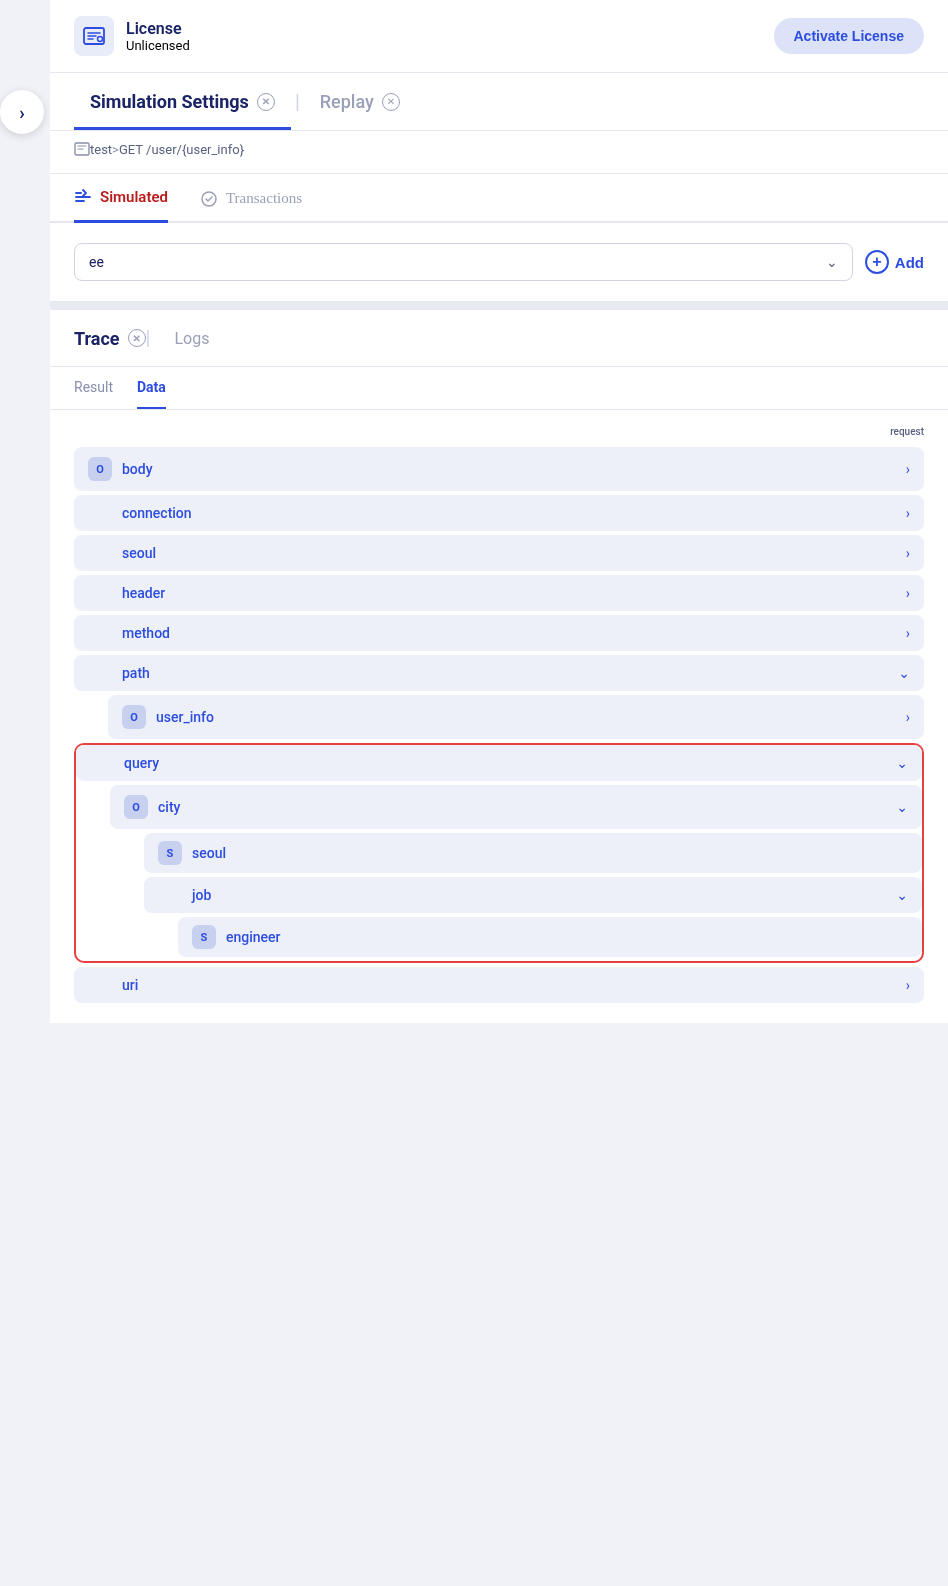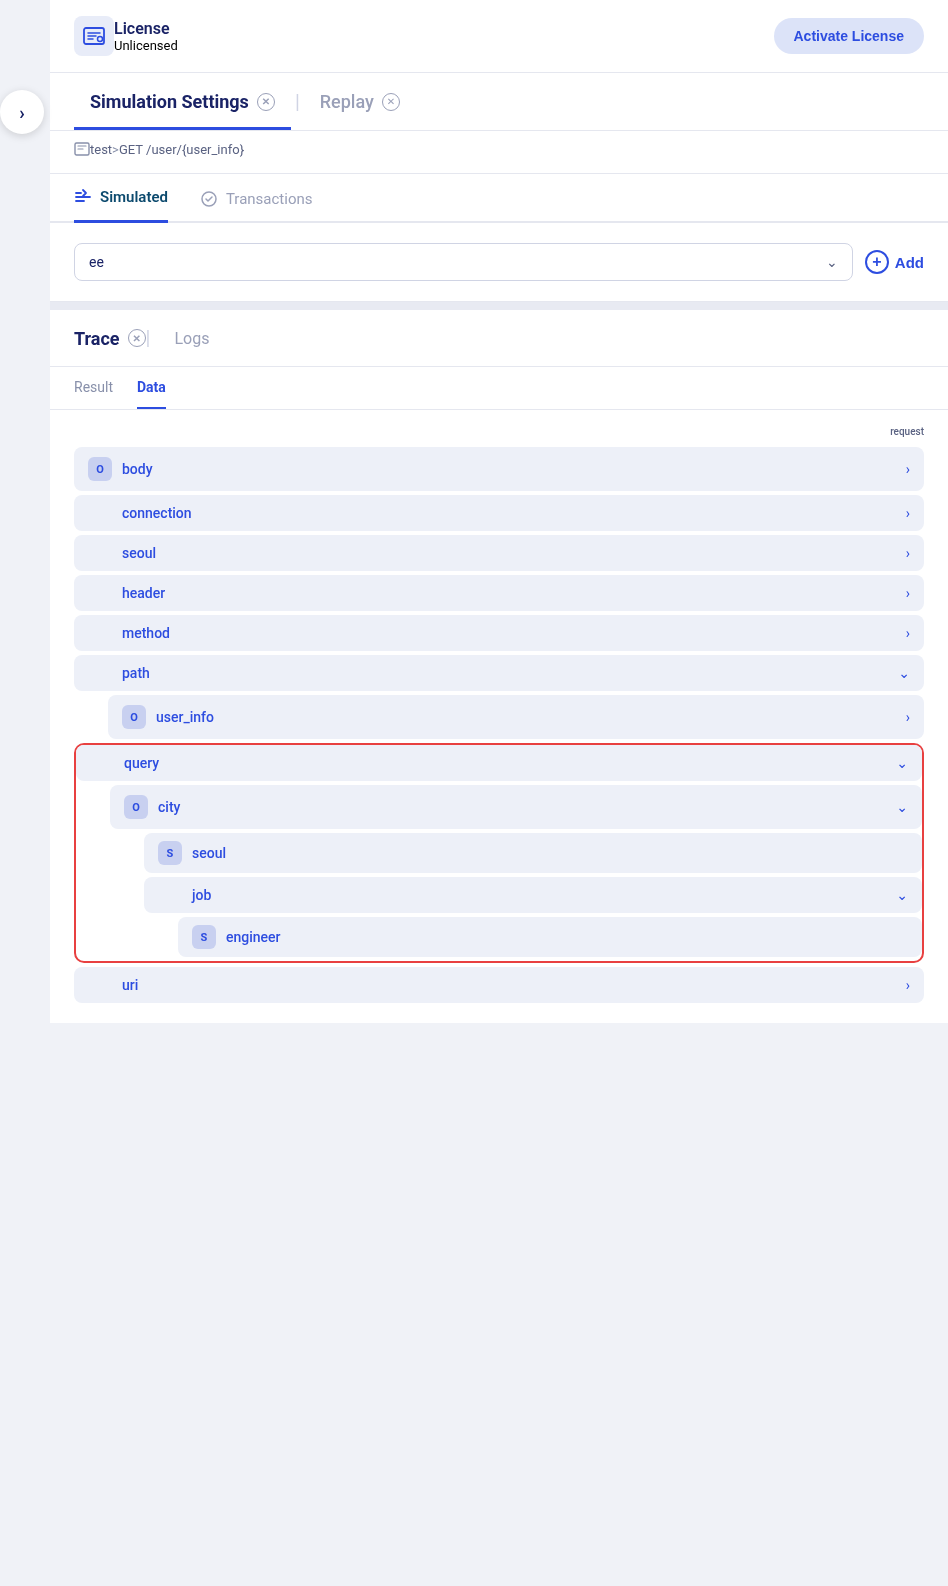--- a/index.html
+++ b/index.html
@@ -40,21 +40,21 @@
       padding: 16px 24px;
       display: flex;
       align-items: center;
       justify-content: space-between;
       border-bottom: 1px solid #e5e7ef;
     }
 
     .header-left {
       display: flex;
       align-items: center;
-      gap: 0;
+      gap: 12px;
     }
 
     .header-icon {
       width: 40px;
       height: 40px;
       background: #e8ecf8;
       border-radius: 8px;
       display: flex;
       align-items: center;
       justify-content: center;
@@ -156,33 +156,34 @@
       display: flex;
       align-items: center;
       gap: 32px;
       border-bottom: 2px solid #e5e7ef;
     }
 
     .sub-tab {
       padding: 14px 0;
       font-size: 15px;
       font-weight: 600;
-      color: #0c4a6e;
+      color: #b91c1c;
       cursor: pointer;
       display: flex;
       align-items: center;
       gap: 8px;
       border-bottom: 3px solid #2d4de0;
       margin-bottom: -2px;
     }
 
     .sub-tab.inactive {
       color: #9aa0b8;
       border-bottom: none;
       font-weight: 400;
+      font-family: Liberation Serif, serif;
     }
 
     
     .content-area {
       background: white;
       padding: 20px 24px;
       border-bottom: 1px solid #e5e7ef;
     }
 
     

